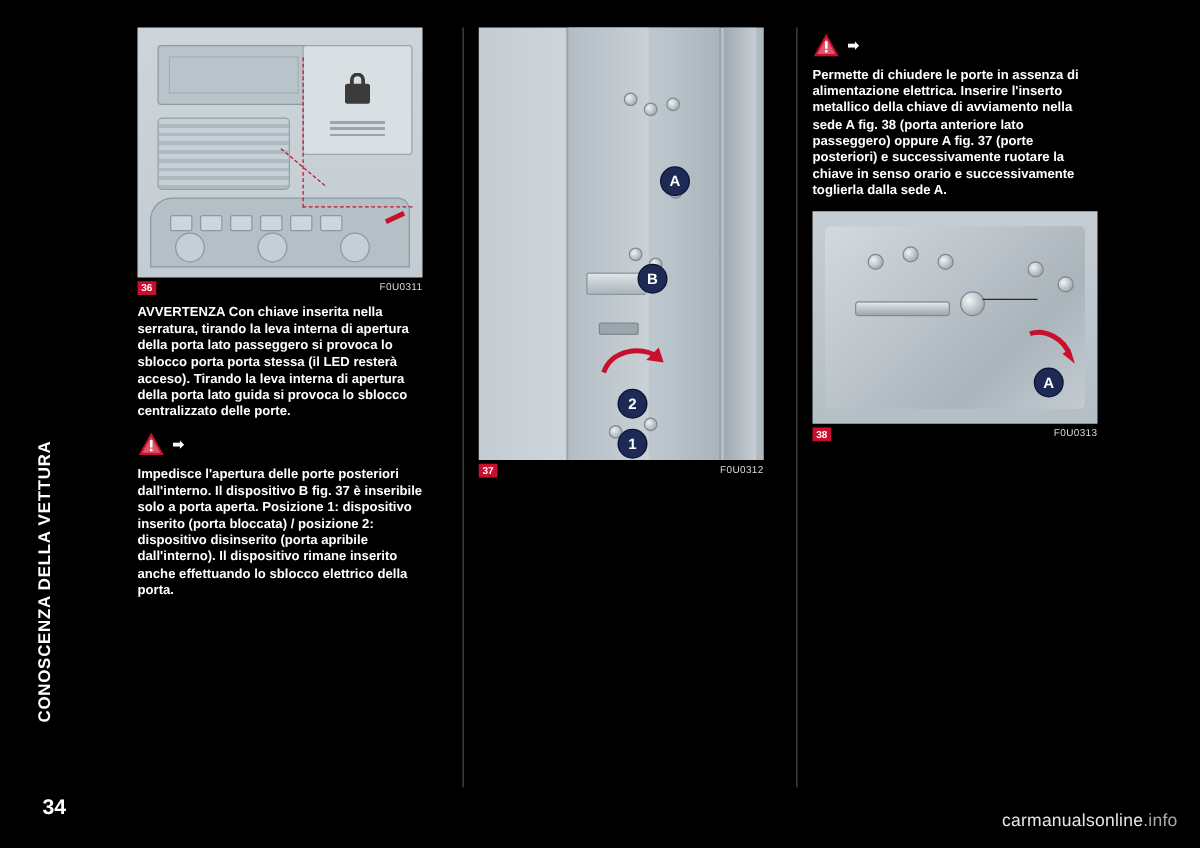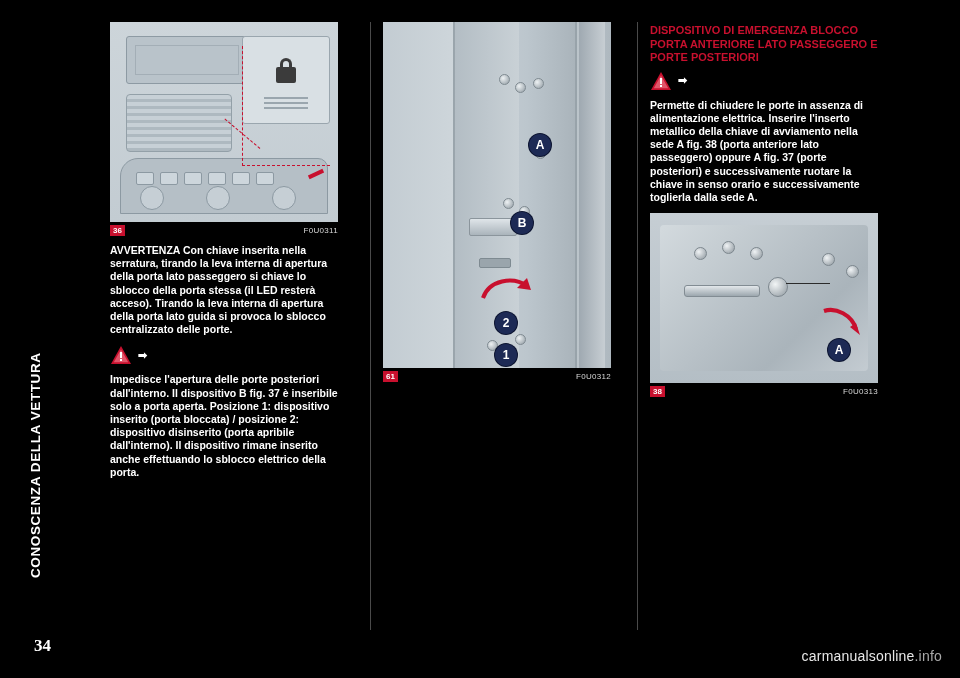--- a/index.html
+++ b/index.html
@@ -37,21 +37,20 @@
     justify-content: flex-start;
     white-space: nowrap;
   }
   .page-number {
     position: absolute;
     left: 34px;
     bottom: 22px;
     color: #ffffff;
     font-size: 17px;
     font-weight: bold;
-    font-family: Liberation Serif, serif;
   }
   .watermark {
     position: absolute;
     right: 18px;
     bottom: 14px;
     font-size: 14px;
     color: #e7e7e7;
     letter-spacing: 0.2px;
   }
   .watermark .dim { color: #a8a8a8; }
@@ -80,21 +79,21 @@
   
   .figbox {
     position: relative;
     width: 228px;
     background: #cfd6da;
     overflow: hidden;
   }
   .figcap {
     display: flex;
     justify-content: space-between;
-    align-items: center;
+    align-items: flex-start;
     font-size: 8px;
     color: #ffffff;
     margin-top: 3px;
     margin-bottom: 8px;
   }
   .figcap .num {
     background: #c8102e;
     color: #fff;
     padding: 0 3px;
     font-weight: bold;
@@ -297,21 +296,21 @@
       <div class="dashline dl-v"></div>
       <div class="dashline dl-h"></div>
       <div class="dashline dl-d"></div>
       <div class="redmark"></div>
     </div>
     <div class="figcap">
       <span class="num">36</span>
       <span class="code">F0U0311</span>
     </div>
 
-    <p class="t">AVVERTENZA Con chiave inserita nella serratura, tirando la leva interna di apertura della porta lato passeggero si chiave lo sblocco della porta stessa (il LED resterà acceso). Tirando la leva interna di apertura della porta lato guida si provoca lo sblocco centralizzato delle porte.</p>
+    <p class="t">AVVERTENZA Con chiave inserita nella serratura, tirando la leva interna di apertura della porta lato passeggero si provoca lo sblocco porta porta stessa (il LED resterà acceso). Tirando la leva interna di apertura della porta lato guida si provoca lo sblocco centralizzato delle porte.</p>
 
 
     <div class="warn-row">
       <span class="warn-icon">
         <svg width="22" height="20" viewBox="0 0 22 20">
           <polygon points="11,1 21,19 1,19" fill="#c8102e"></polygon>
           <polygon points="11,4.5 18.2,17.2 3.8,17.2" fill="#e0556a"></polygon>
           <rect x="10" y="7" width="2" height="6" fill="#ffffff"></rect>
           <rect x="10" y="14" width="2" height="2" fill="#ffffff"></rect>
         </svg>
@@ -349,29 +348,28 @@
 
       <div class="marker mA">A</div>
       <div class="marker mB">B</div>
       <div class="marker num m2">2</div>
     </div>
     <div style="position:relative; height:0;">
       <div class="marker" style="position:absolute; left:112px; top:-24px;">1</div>
     </div>
 
     <div class="figcap">
-      <span class="num">61</span>
+      <span class="num">37</span>
       <span class="code">F0U0312</span>
     </div>
 
   </div>
 
   <div class="col col3">
 
-    <h3 class="h">DISPOSITIVO DI EMERGENZA BLOCCO PORTA ANTERIORE LATO PASSEGGERO E PORTE POSTERIORI</h3>
 
     <div class="warn-row">
       <span class="warn-icon">
         <svg width="22" height="20" viewBox="0 0 22 20">
           <polygon points="11,1 21,19 1,19" fill="#c8102e"></polygon>
           <polygon points="11,4.5 18.2,17.2 3.8,17.2" fill="#e0556a"></polygon>
           <rect x="10" y="7" width="2" height="6" fill="#ffffff"></rect>
           <rect x="10" y="14" width="2" height="2" fill="#ffffff"></rect>
         </svg>
       </span>

